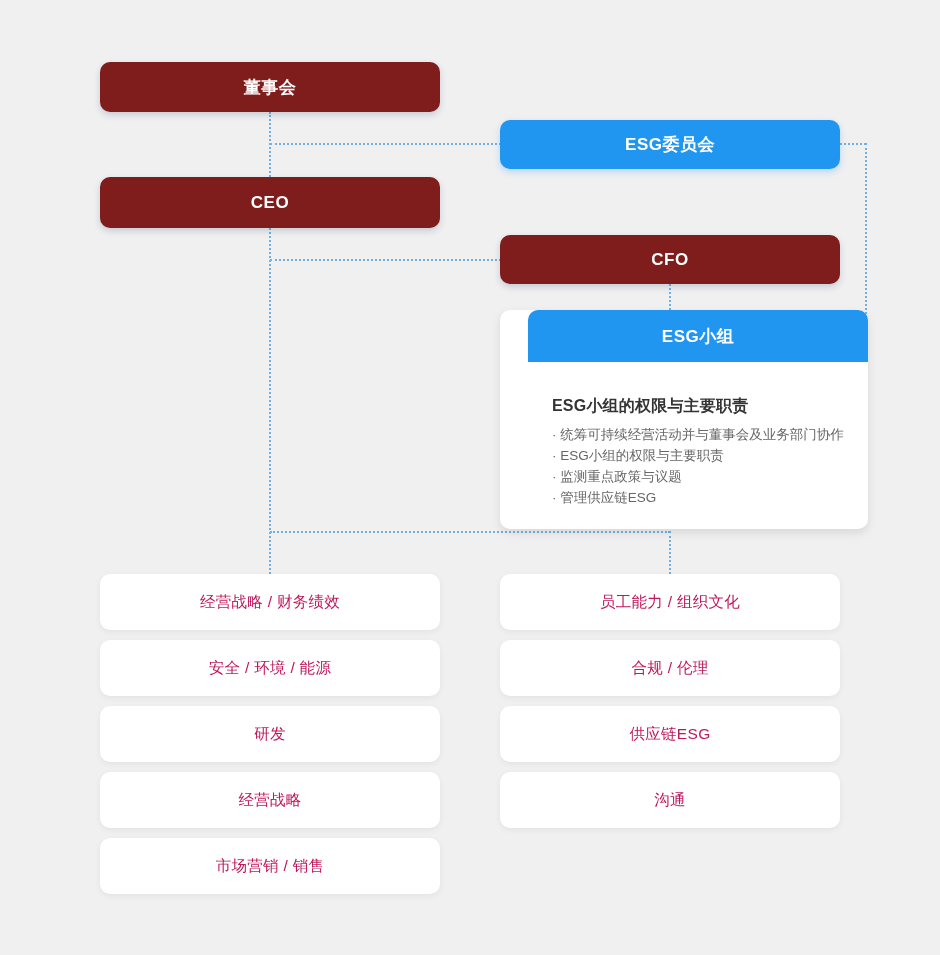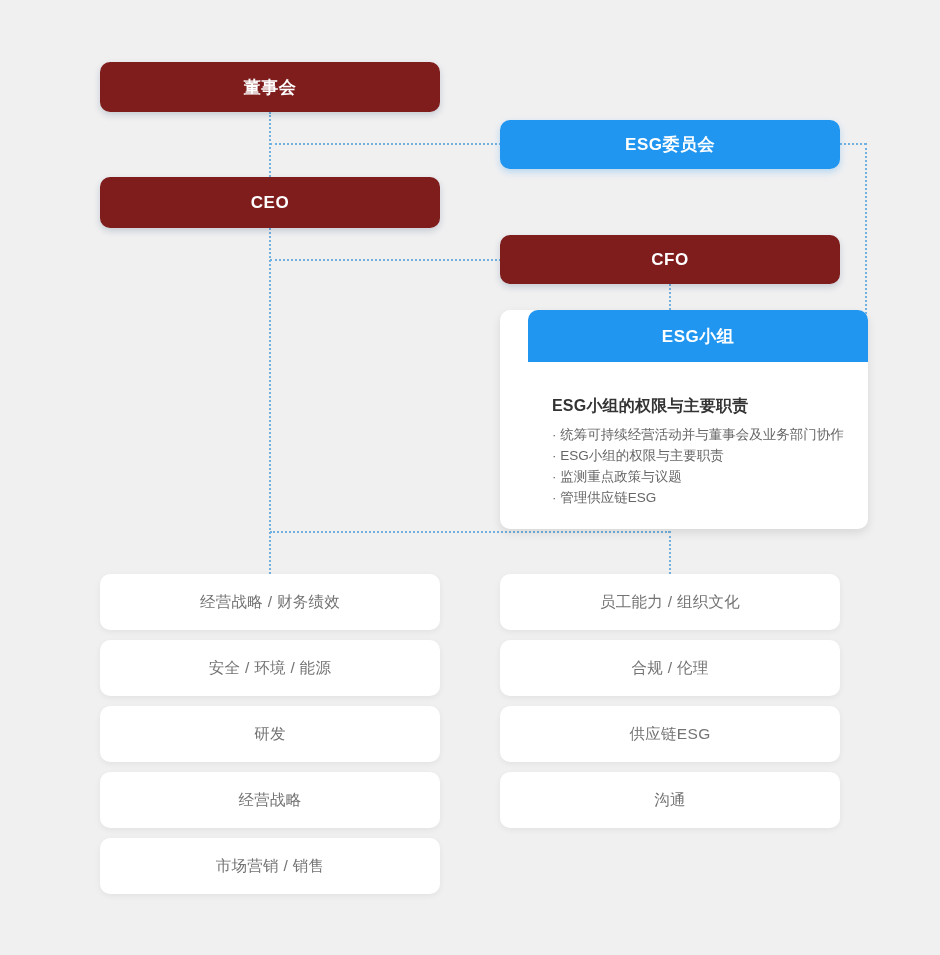--- a/index.html
+++ b/index.html
@@ -57,21 +57,21 @@
   .col {
     position:absolute; top:574px; width:340px;
     display:flex; flex-direction:column; gap:10px;
   }
   #col-left  { left:100px; }
   #col-right { left:500px; }
   .dept {
     height:56px; background:#ffffff; border-radius:10px;
     box-shadow:0 2px 6px rgba(0,0,0,0.06);
     display:flex; align-items:center; justify-content:center;
-    font-size:15.5px; color:#737373; letter-spacing:0.3px;
+    font-size:15.5px; color:#be185d; letter-spacing:0.3px;
   }
 
   
   .conn { position:absolute; }
   .conn.h { height:0; border-top:2px dotted #72b0df; }
   .conn.v { width:0;  border-left:2px dotted #72b0df; }
 
   #c-board-ceo        { left:269px; top:112px; height:65px; }
   #c-board-committee  { left:270px; top:143px; width:231px; }
   #c-ceo-down         { left:269px; top:228px; height:346px; }

